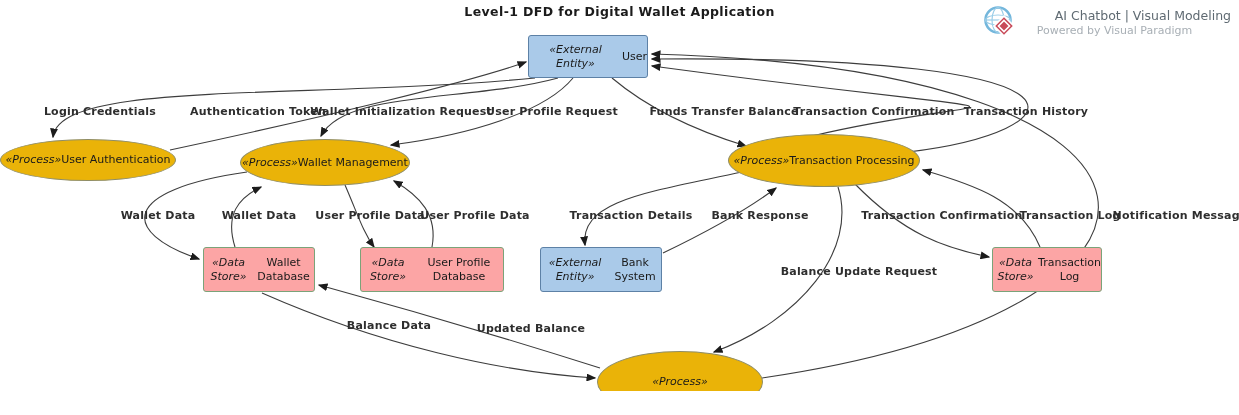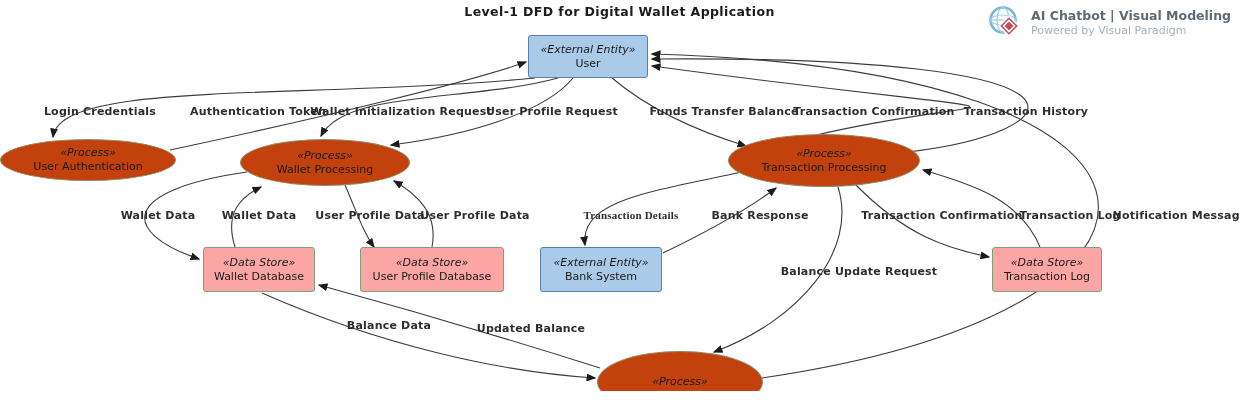--- a/index.html
+++ b/index.html
@@ -11,42 +11,42 @@
     overflow:hidden;
   }
   #edges{position:absolute;left:0;top:0;width:1239px;height:415px;}
   .edge{fill:none;stroke:#3d3d3d;stroke-width:1.1px;}
   #diagram-title{
     position:absolute;left:0;top:4px;width:1239px;
     text-align:center;font-size:12.5px;font-weight:bold;color:#1b1b1b;
     letter-spacing:0.4px;
   }
   .node{
-    position:absolute;display:flex;flex-direction:column;
+    position:absolute;display:flex;
     align-items:center;justify-content:center;
     font-size:11px;line-height:14px;color:#1a1a1a;text-align:center;
     box-sizing:border-box;
   }
   .node .stereo{font-style:italic;}
   .rect-node{border-radius:3px;border:1px solid;}
   .ellipse-node{border-radius:50%;border:1px solid;}
   .ext-entity{background:#aacae9;border-color:#5d81a6;}
   .data-store{background:#fca5a5;border-color:#7ba379;}
-  .process{background:#c2410c;border-color:#8f8d66;}
+  .process{background:#eab308;border-color:#8f8d66;}
   .flow-label{
     position:absolute;transform:translate(-50%,-50%);
     font-size:11px;font-weight:600;color:#2e2e2e;white-space:nowrap;
     letter-spacing:0.2px;
   }
   #branding{
     position:absolute;right:8px;top:5px;display:flex;align-items:center;gap:8px;
   }
   #branding .btext{display:flex;flex-direction:column;line-height:15px;}
-  #branding .bmain{font-size:12.5px;font-weight:bold;color:#5f6a72;}
-  #branding .bsub{font-size:11px;color:#a8afb5;}
+  #branding .bmain{font-size:12.5px;font-weight:normal;color:#5f6a72;margin-left:29px;}
+  #branding .bsub{font-size:11px;color:#a8afb5;margin-left:11px;}
 </style>
 </head>
 <body>
 
 <div id="canvas">
 
   <div id="diagram-title">Level-1 DFD for Digital Wallet Application</div>
 
   <div id="branding">
     <svg width="36" height="36" viewBox="0 0 36 36">
@@ -95,21 +95,21 @@
     <span>User</span>
   </div>
 
   <div class="node ellipse-node process" style="left:0px;top:139px;width:176px;height:42px;">
     <span class="stereo">«Process»</span>
     <span>User Authentication</span>
   </div>
 
   <div class="node ellipse-node process" style="left:240px;top:139px;width:170px;height:47px;">
     <span class="stereo">«Process»</span>
-    <span>Wallet Processing</span>
+    <span>Wallet Management</span>
   </div>
 
   <div class="node ellipse-node process" style="left:728px;top:134px;width:192px;height:53px;">
     <span class="stereo">«Process»</span>
     <span>Transaction Processing</span>
   </div>
 
   <div class="node rect-node data-store" style="left:203px;top:247px;width:112px;height:45px;">
     <span class="stereo">«Data Store»</span>
     <span>Wallet Database</span>
@@ -138,21 +138,21 @@
   <div class="flow-label" style="left:258px;top:111px;">Authentication Token</div>
   <div class="flow-label" style="left:401px;top:111px;">Wallet Initialization Request</div>
   <div class="flow-label" style="left:552px;top:111px;">User Profile Request</div>
   <div class="flow-label" style="left:724px;top:111px;">Funds Transfer Balance</div>
   <div class="flow-label" style="left:874px;top:111px;">Transaction Confirmation</div>
   <div class="flow-label" style="left:1010px;top:111px;padding-left:32px;">Transaction History</div>
   <div class="flow-label" style="left:158px;top:215px;">Wallet Data</div>
   <div class="flow-label" style="left:259px;top:215px;">Wallet Data</div>
   <div class="flow-label" style="left:370px;top:215px;">User Profile Data</div>
   <div class="flow-label" style="left:475px;top:215px;">User Profile Data</div>
-  <div class="flow-label" style="left:631px;top:215px;font-family:Liberation Serif, serif;">Transaction Details</div>
+  <div class="flow-label" style="left:631px;top:215px;">Transaction Details</div>
   <div class="flow-label" style="left:760px;top:215px;">Bank Response</div>
   <div class="flow-label" style="left:942px;top:215px;">Transaction Confirmation</div>
   <div class="flow-label" style="left:1070px;top:215px;">Transaction Log</div>
   <div class="flow-label" style="left:1180px;top:215px;">Notification Message</div>
   <div class="flow-label" style="left:859px;top:271px;text-align:center;">Balance Update Request</div>
   <div class="flow-label" style="left:389px;top:325px;">Balance Data</div>
   <div class="flow-label" style="left:531px;top:328px;">Updated Balance</div>
 
 </div>
 

